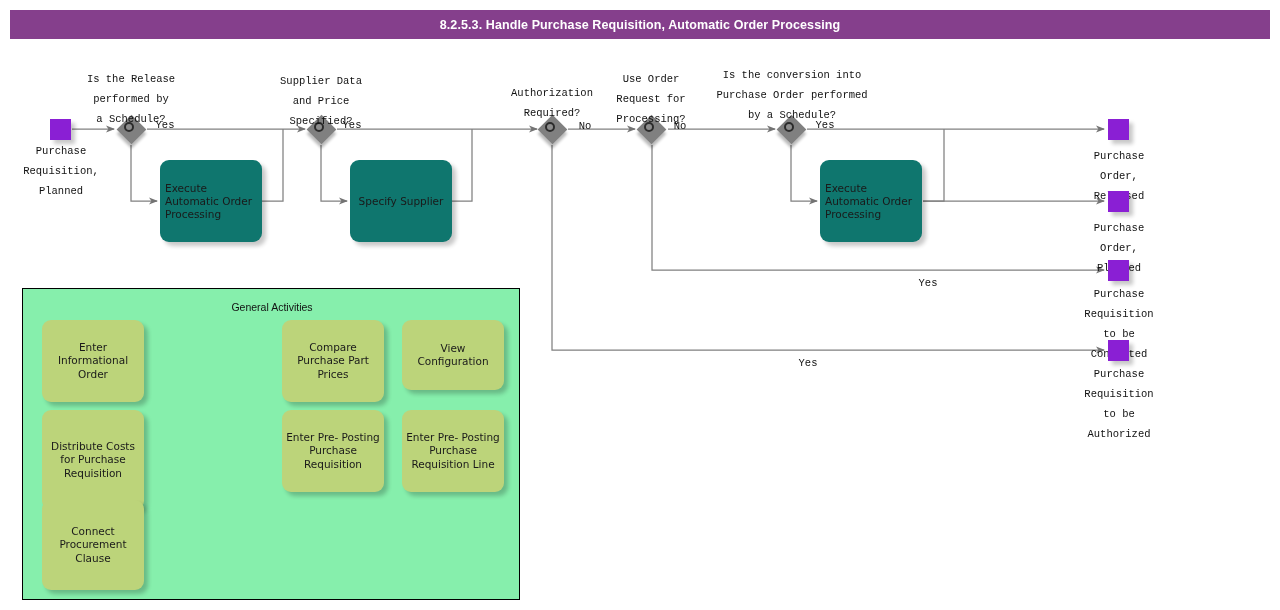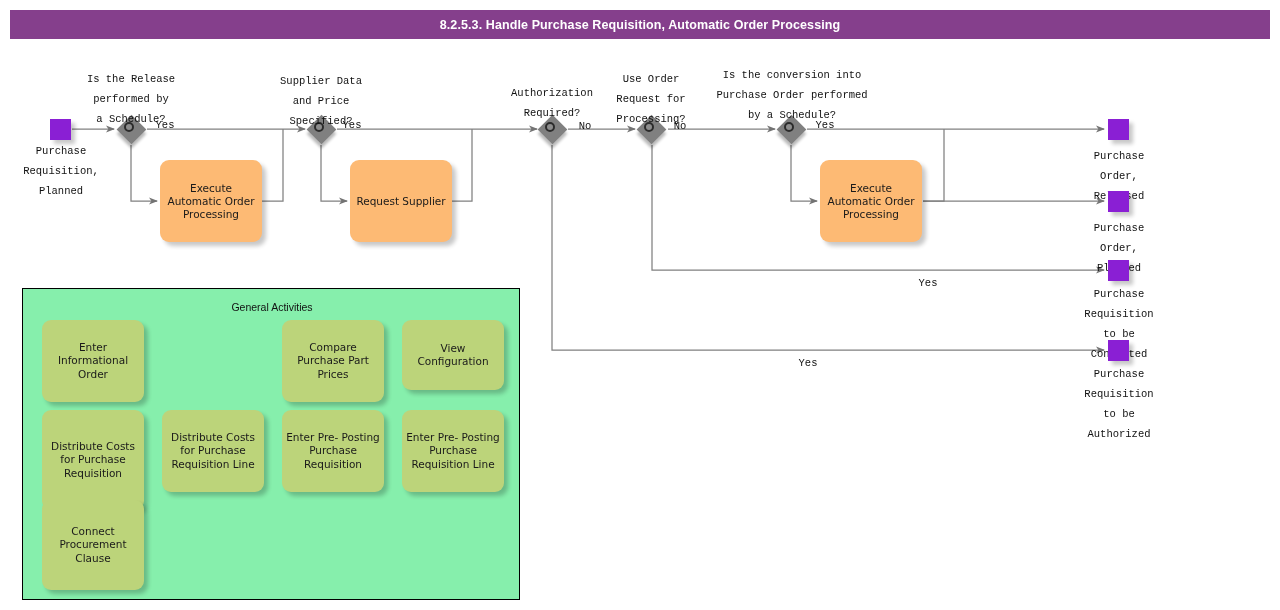--- a/index.html
+++ b/index.html
@@ -43,27 +43,27 @@
     width: 1280px;
     height: 610px;
     pointer-events: none;
   }
 
   
   .node { position: absolute; }
 
   
   .task {
-    background: #fdba74;
+    background: #0f766e;
     border-radius: 9px;
     box-shadow: 4px 4px 4px rgba(0,0,0,0.22);
     display: flex;
     align-items: center;
     justify-content: center;
-    text-align: center;
+    text-align: left;
     color: #1a1a1a;
     font-size: 10.5px;
     line-height: 13px;
     box-sizing: border-box;
     padding: 3px 5px;
     font-family: "DejaVu Sans", sans-serif;
   }
 
   
   .gateway {
@@ -222,21 +222,21 @@
 
   <div class="node gateway" style="left:306px; top:114px;">
     <div class="dia"></div>
     <div class="ring"></div>
   </div>
   <div class="lbl" style="left:261px; top:71px; width:120px;">Supplier Data
 and Price
 Specified?</div>
   <div class="lbl edge" style="left:327px; top:115px; width:50px;">Yes</div>
 
-  <div class="node task" style="left:350px; top:160px; width:102px; height:82px;">Request Supplier</div>
+  <div class="node task" style="left:350px; top:160px; width:102px; height:82px;">Specify Supplier</div>
 
   <div class="node gateway" style="left:537px; top:114px;">
     <div class="dia"></div>
     <div class="ring"></div>
   </div>
   <div class="lbl" style="left:492px; top:83px; width:120px;">Authorization
 Required?</div>
   <div class="lbl edge" style="left:560px; top:116px; width:50px;">No</div>
   <div class="lbl edge" style="left:783px; top:353px; width:50px;">Yes</div>
 
@@ -293,23 +293,20 @@
 Order</div>
     <div class="gen-task" style="left:259px; top:31px; width:102px; height:82px;">Compare
 Purchase Part
 Prices</div>
     <div class="gen-task" style="left:379px; top:31px; width:102px; height:70px;">View
 Configuration</div>
 
     <div class="gen-task" style="left:19px; top:121px; width:102px; height:100px;">Distribute Costs
 for Purchase
 Requisition</div>
-    <div class="gen-task" style="left:139px; top:121px; width:102px; height:82px;">Distribute Costs
-for Purchase
-Requisition Line</div>
     <div class="gen-task" style="left:259px; top:121px; width:102px; height:82px;">Enter Pre-
 Posting
 Purchase
 Requisition</div>
     <div class="gen-task" style="left:379px; top:121px; width:102px; height:82px;">Enter Pre-
 Posting
 Purchase
 Requisition Line</div>
 
     <div class="gen-task" style="left:19px; top:211px; width:102px; height:90px;">Connect

